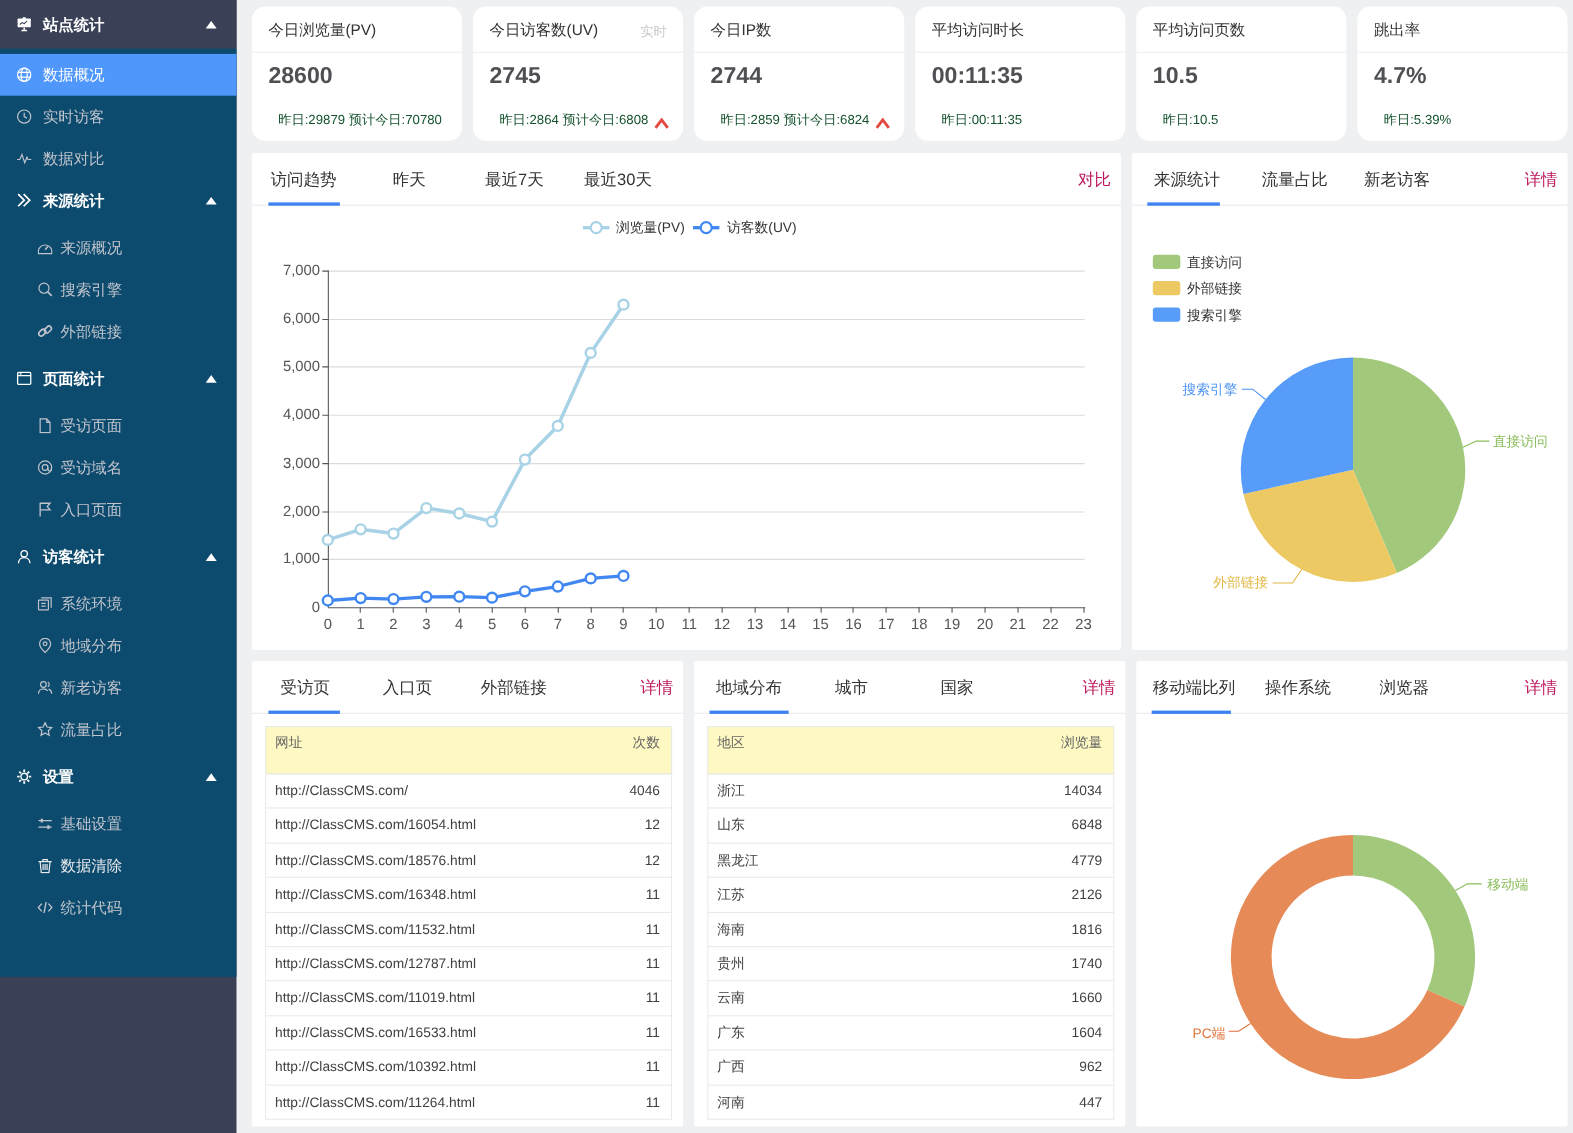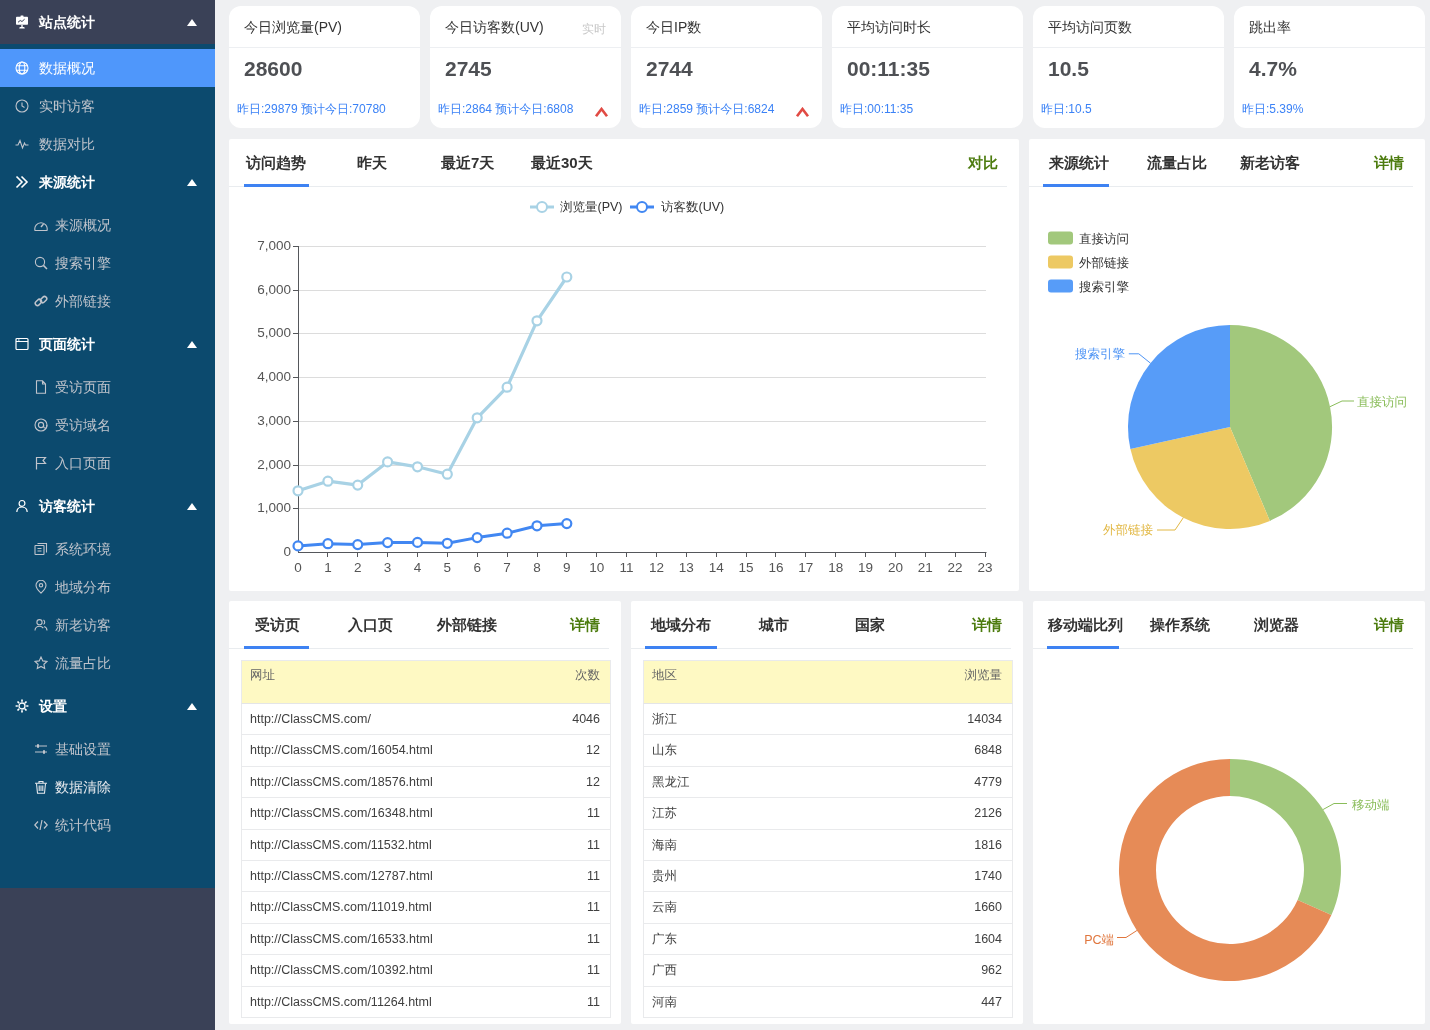--- a/index.html
+++ b/index.html
@@ -22,27 +22,27 @@
 #shead .arr { position:absolute; right:18px; top:19px; width:0; height:0;
   border-left:5.5px solid transparent; border-right:5.5px solid transparent; border-bottom:7px solid #fff; }
 .active { background:#4f97fb; color:#fff; }
 .subpad { padding:5px 0; }
 
 .card { position:absolute; top:6px; width:191px; height:122px; background:#fff; border-radius:12px; }
 .card .hd { position:absolute; left:15px; top:13px; font-size:14px; color:#333; }
 .card .rt { position:absolute; right:15px; top:15px; font-size:12px; color:#c8c8c8; }
 .card .dv { position:absolute; left:0; top:41px; width:191px; height:1px; background:#edeff2; }
 .card .num { position:absolute; left:15px; top:51px; font-size:21px; font-weight:bold; color:#4e5054; }
-.card .sub { position:absolute; left:8px; top:95px; font-size:12px; color:#3b82f6; white-space:nowrap; }
+.card .sub { position:absolute; left:24px; top:95px; font-size:12px; color:#14532d; white-space:nowrap; }
 .card .up { position:absolute; top:101px; width:15px; height:11px; }
 
 .panel { position:absolute; background:#fff; border-radius:2px; }
-.tabbar { position:absolute; left:0; top:0; right:12px; height:48px; border-bottom:1px solid #e9ecef;font-weight:bold; }
+.tabbar { position:absolute; left:0; top:0; right:0; height:48px; border-bottom:1px solid #e9ecef; }
 .tab { position:absolute; top:15px; font-size:15px; color:#333; }
-.more { position:absolute; right:9px; top:15px; font-size:15px; color:#4d7c0f; }
+.more { position:absolute; right:9px; top:15px; font-size:15px; color:#be185d; }
 .tline { position:absolute; top:45px; height:3px; background:#3e82f2; }
 
 .tbl { position:absolute; left:12px; width:370px; top:59px; font-size:12.5px; }
 .tbl .trh { height:44px; background:#fef9c3; color:#666; border:1px solid #e9eaec; border-bottom:1px solid #e4e5e7; }
 .tbl .tr { height:31.4px; color:#404040; border:1px solid #e9eaec; border-top:none; }
 .tbl .l { float:left; margin-left:8px; line-height:30px; }
 .tbl .r { float:right; margin-right:10px; line-height:30px; }
 </style>
 </head>
 <body>

